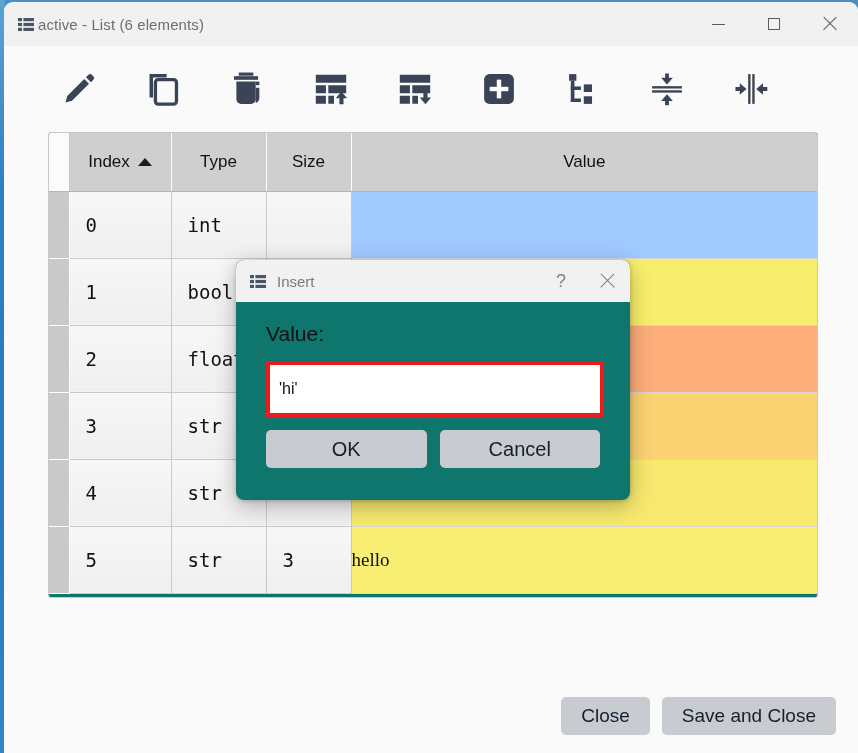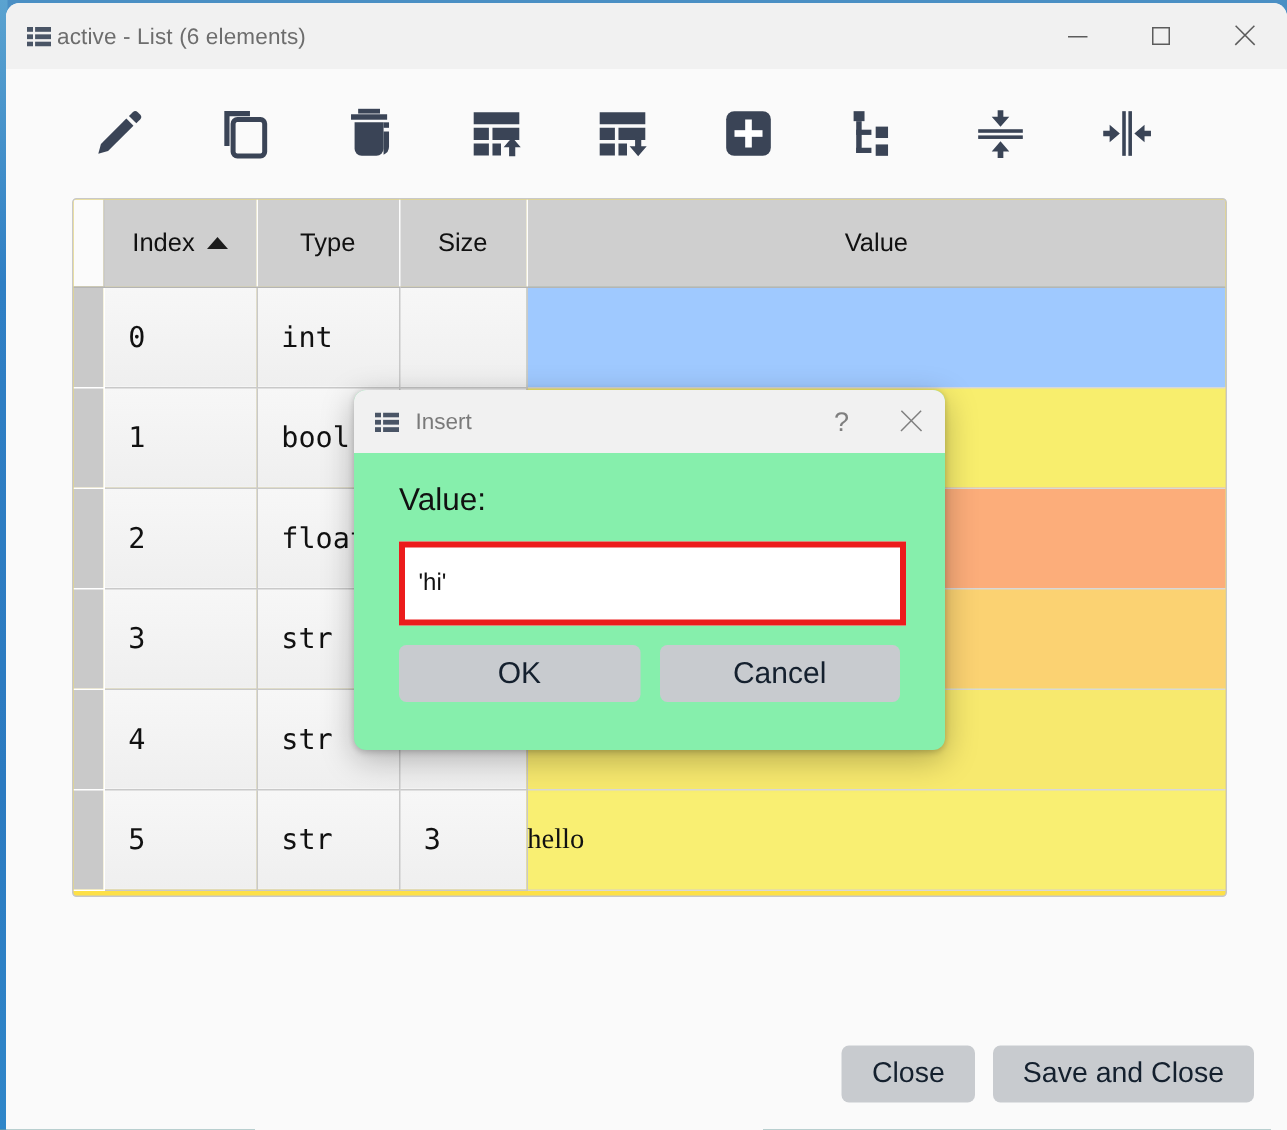--- a/index.html
+++ b/index.html
@@ -92,21 +92,21 @@
   }
   .tool-btn svg { display: block; }
 
   
   #table-wrap {
     margin: 0 44px;
     width: 770px;
     height: 466px;
     border: 1px solid #c8c8c8;
     border-radius: 3px;
-    background: #fde047;
+    background: #0f766e;
     overflow: hidden;
   }
   table {
     border-collapse: collapse;
     width: 100%;
     table-layout: fixed;
   }
   th {
     height: 58px;
     background: #cfcfcf;
@@ -169,21 +169,21 @@
     font-family: "Liberation Sans", sans-serif;
   }
 
   
   #dialog {
     position: absolute;
     left: 232px;
     top: 258px;
     width: 394px;
     height: 240px;
-    background: #86efac;
+    background: #0f766e;
     border-radius: 8px;
     box-shadow: 0 6px 22px rgba(0,0,0,.28), 0 1px 4px rgba(0,0,0,.2);
     overflow: hidden;
   }
   #dlg-titlebar {
     position: relative;
     height: 42px;
     background: #f1f1f1;
     display: flex;
     align-items: center;

